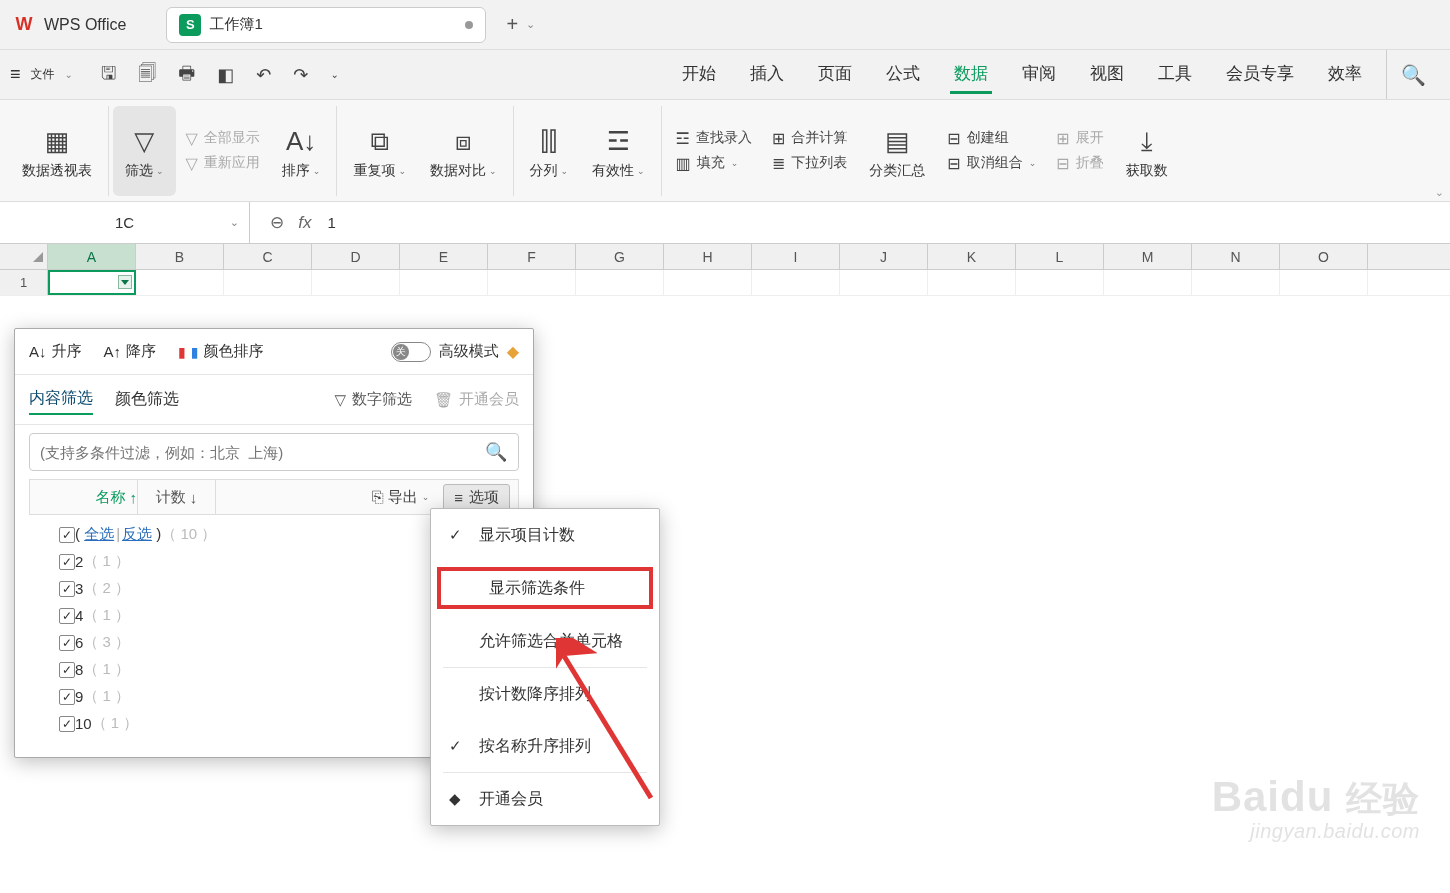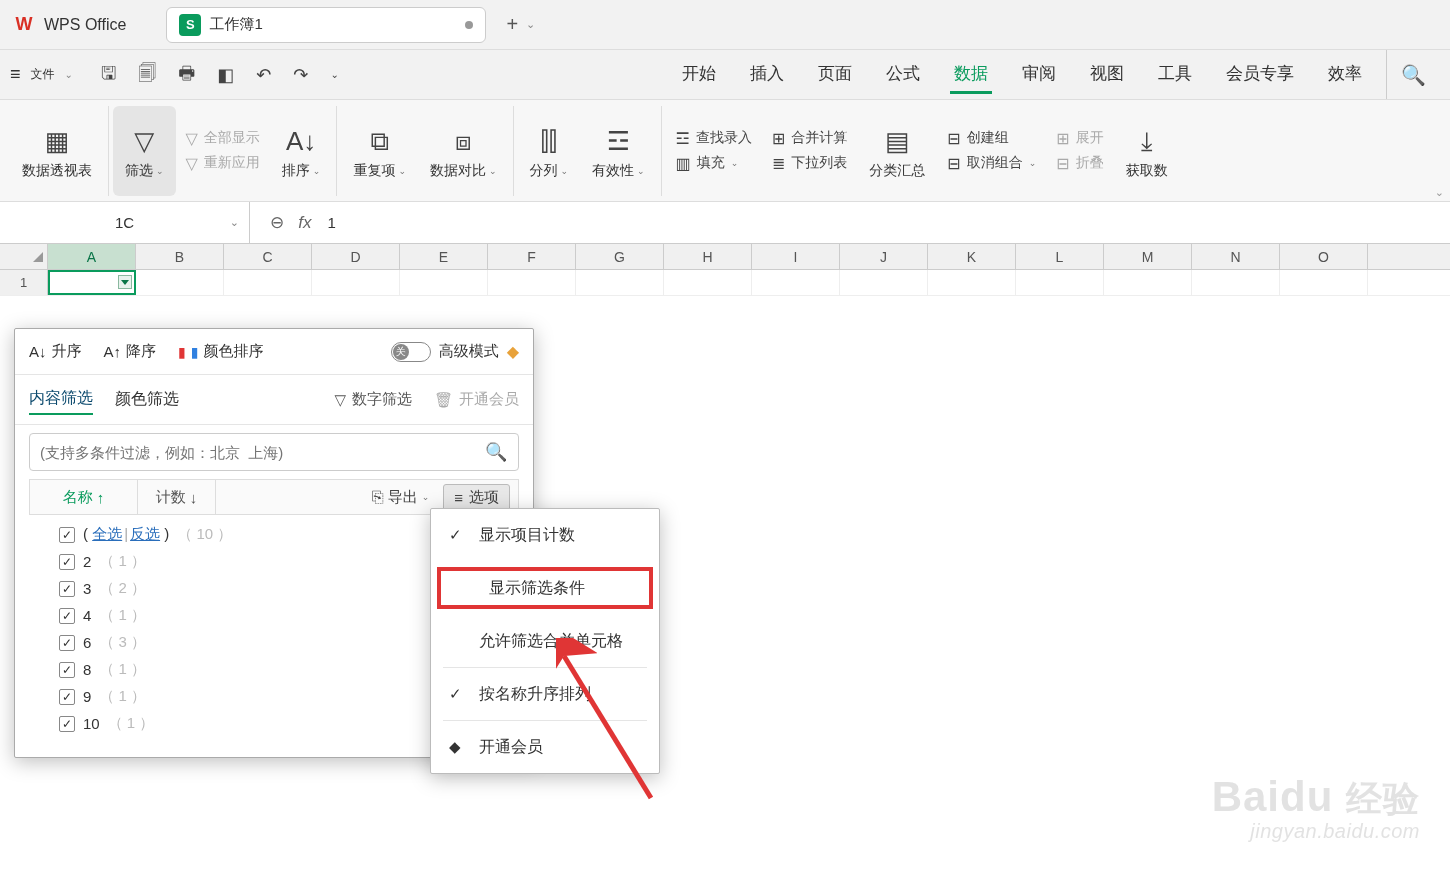--- a/index.html
+++ b/index.html
@@ -78,29 +78,29 @@
 .fp-tab.active { color: #0c4a6e; border-bottom: 2px solid #0a9b5d; }
 .num-filter { display: flex; align-items: center; gap: 6px; color: #555; font-size: 15px; margin-left: auto; }
 .clear-cond { display: flex; align-items: center; gap: 6px; color: #aaa; font-size: 15px; }
 
 .fp-search { padding: 8px 14px; }
 .fp-search-box { height: 38px; border: 1px solid #ccc; border-radius: 4px; display: flex; align-items: center; padding: 0 10px; }
 .fp-search-box input { border: none; outline: none; flex: 1; font-size: 15px; color: #999; }
 .fp-search-box .sicon { color: #888; font-size: 18px; }
 
 .fp-header { height: 36px; border: 1px solid #ddd; margin: 0 14px; display: flex; align-items: center; background: #fafafa; }
-.fp-h-name { flex: 0 0 108px; border-right: 1px solid #ddd; height: 100%; display: flex; align-items: center; justify-content: center; gap: 4px; color: #0a9b5d; font-size: 15px; }
+.fp-h-name { flex: 0 0 108px; border-right: 1px solid #ddd; height: 100%; display: flex; align-items: center; justify-content: flex-end; gap: 4px; color: #0a9b5d; font-size: 15px; }
 .fp-h-name .arrow { color: #0a9b5d; }
 .fp-h-count { flex: 0 0 78px; border-right: 1px solid #ddd; height: 100%; display: flex; align-items: center; justify-content: center; gap: 4px; color: #555; font-size: 15px; }
 .fp-h-right { flex: 1; display: flex; justify-content: flex-end; align-items: center; gap: 14px; padding-right: 8px; }
 .export-btn { display: flex; align-items: center; gap: 4px; font-size: 15px; color: #444; }
 .options-btn { display: flex; align-items: center; gap: 6px; font-size: 15px; color: #444; background: #e8e8e8; border: 1px solid #bbb; border-radius: 3px; padding: 3px 10px; }
 
 .fp-list { padding: 6px 14px 20px; max-height: 280px; overflow: visible; }
-.fp-item { display: flex; align-items: center; gap: 8px; padding: 4px 0 4px 30px; font-size: 15px; color: #333; }
+.fp-item { display: flex; align-items: center; padding: 4px 0 4px 30px; font-size: 15px; color: #333; }
 .fp-item.first { padding-left: 30px; }
 .chk { width: 16px; height: 16px; border: 1px solid #888; border-radius: 2px; display: flex; align-items: center; justify-content: center; background: #fff; }
 .chk::after { content: "✓"; font-size: 12px; color: #333; }
 .sel-links { color: #2a6ebb; text-decoration: underline; }
 .divider { color: #aaa; margin: 0 2px; }
 .count-text { color: #bbb; }
 
 .options-menu { position: absolute; left: 430px; top: 508px; width: 230px; background: #fff; border: 1px solid #bbb; box-shadow: 0 4px 20px rgba(0,0,0,0.25); border-radius: 2px; z-index: 100; }
 .om-item { height: 52px; display: flex; align-items: center; padding: 0 18px; font-size: 16px; color: #333; gap: 12px; }
 .om-item .check { width: 18px; color: #333; font-size: 15px; }
@@ -445,20 +445,24 @@
   <div class="om-item highlight">
       <span class="check"></span>
       <span>显示筛选条件</span>
     </div>
   <div class="om-item">
       <span class="check"></span>
       <span>允许筛选合并单元格</span>
     </div>
   <div class="om-sep"></div>
   <div class="om-item">
+      <span class="check"></span>
+      <span>按计数降序排列</span>
+    </div>
+  <div class="om-item">
       <span class="check">✓</span>
       <span>按名称升序排列</span>
     </div>
   <div class="om-sep"></div>
   <div class="om-item">
       <span class="check om-vip">◆</span>
       <span>开通会员</span>
     </div>
 </div>
 

